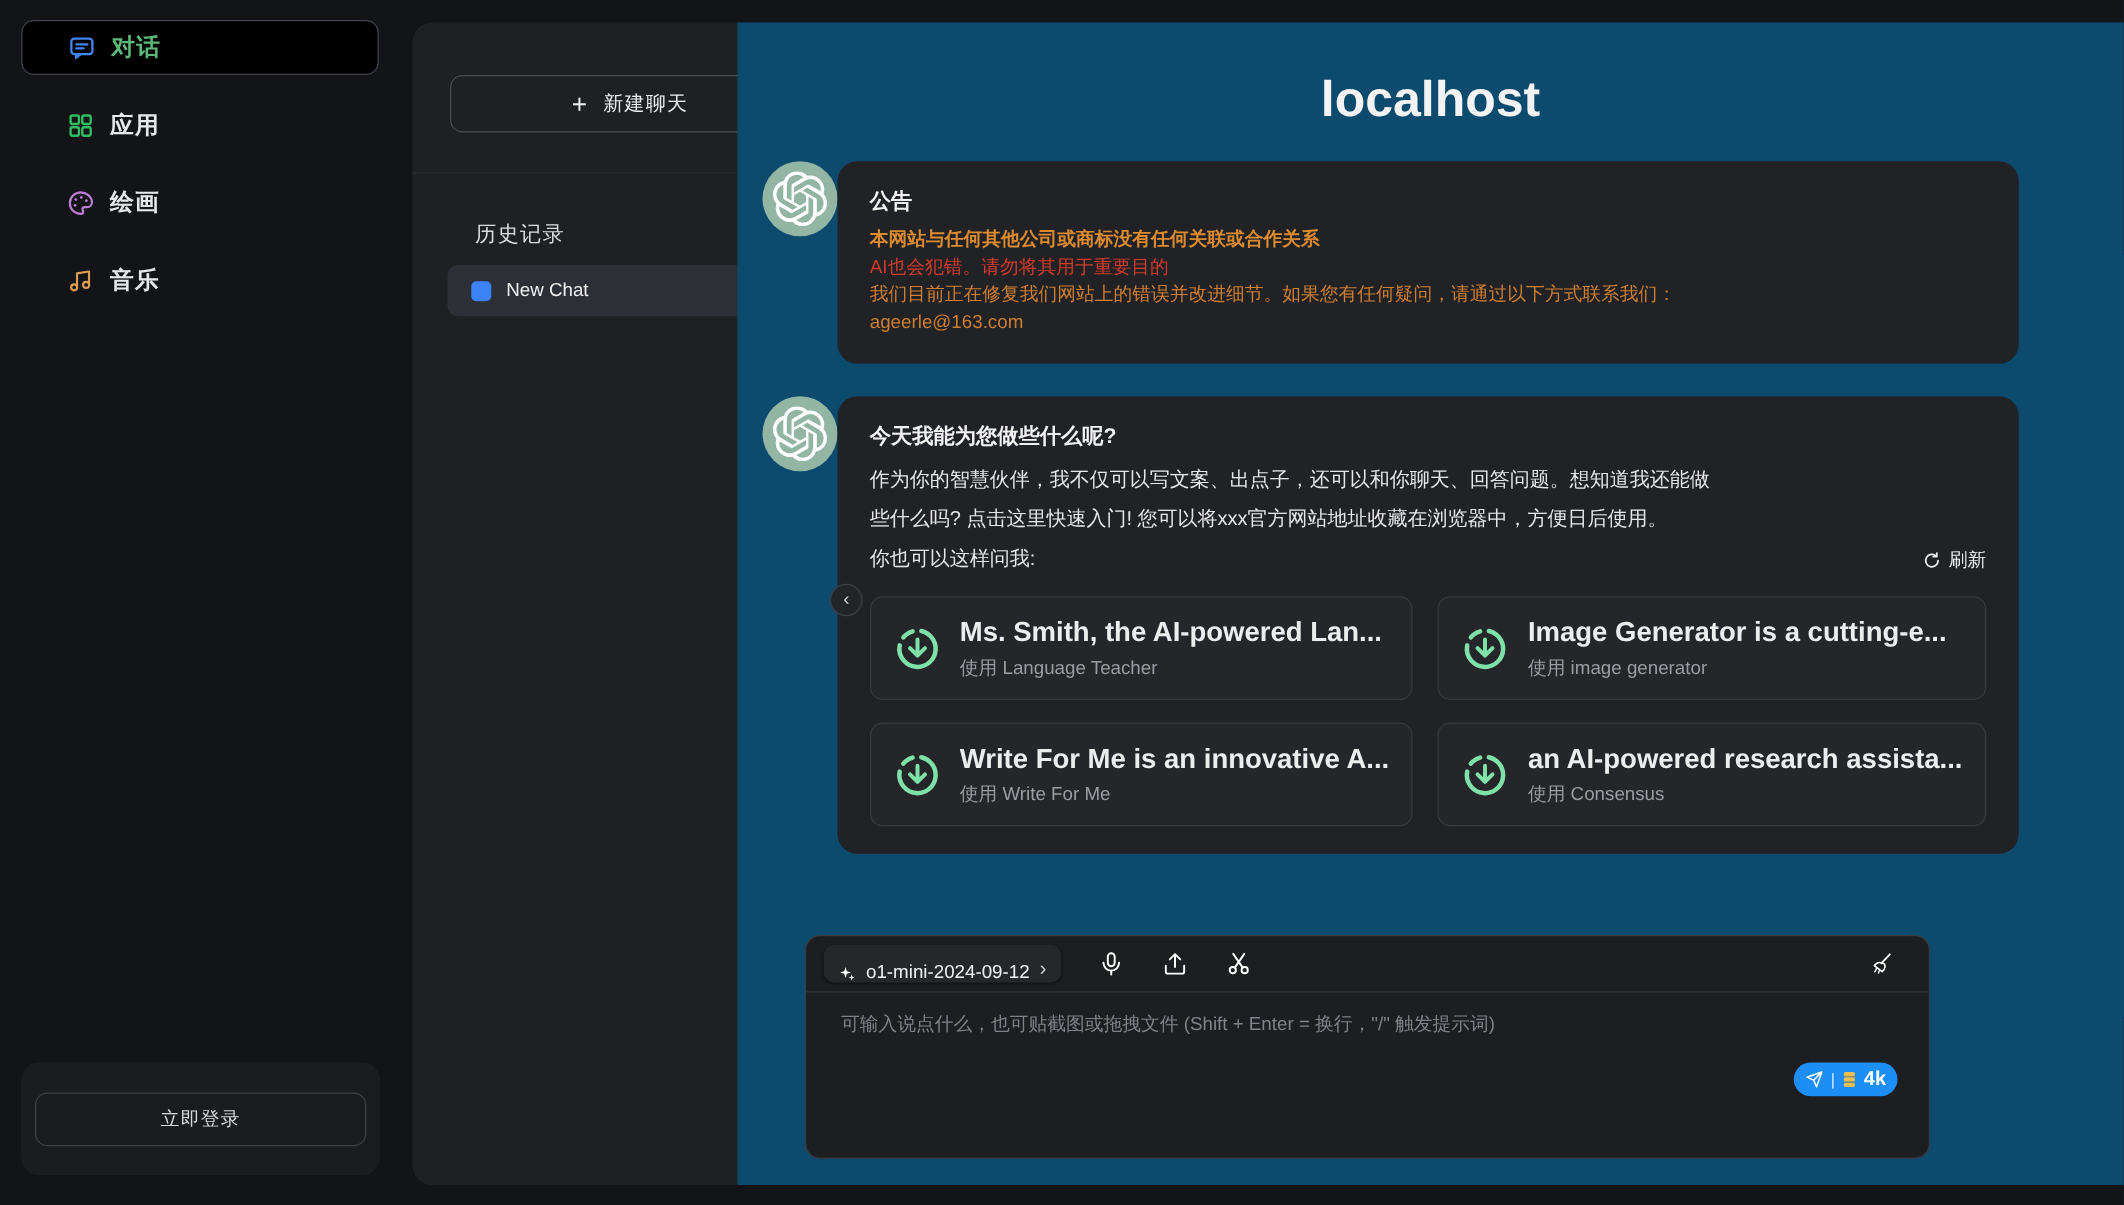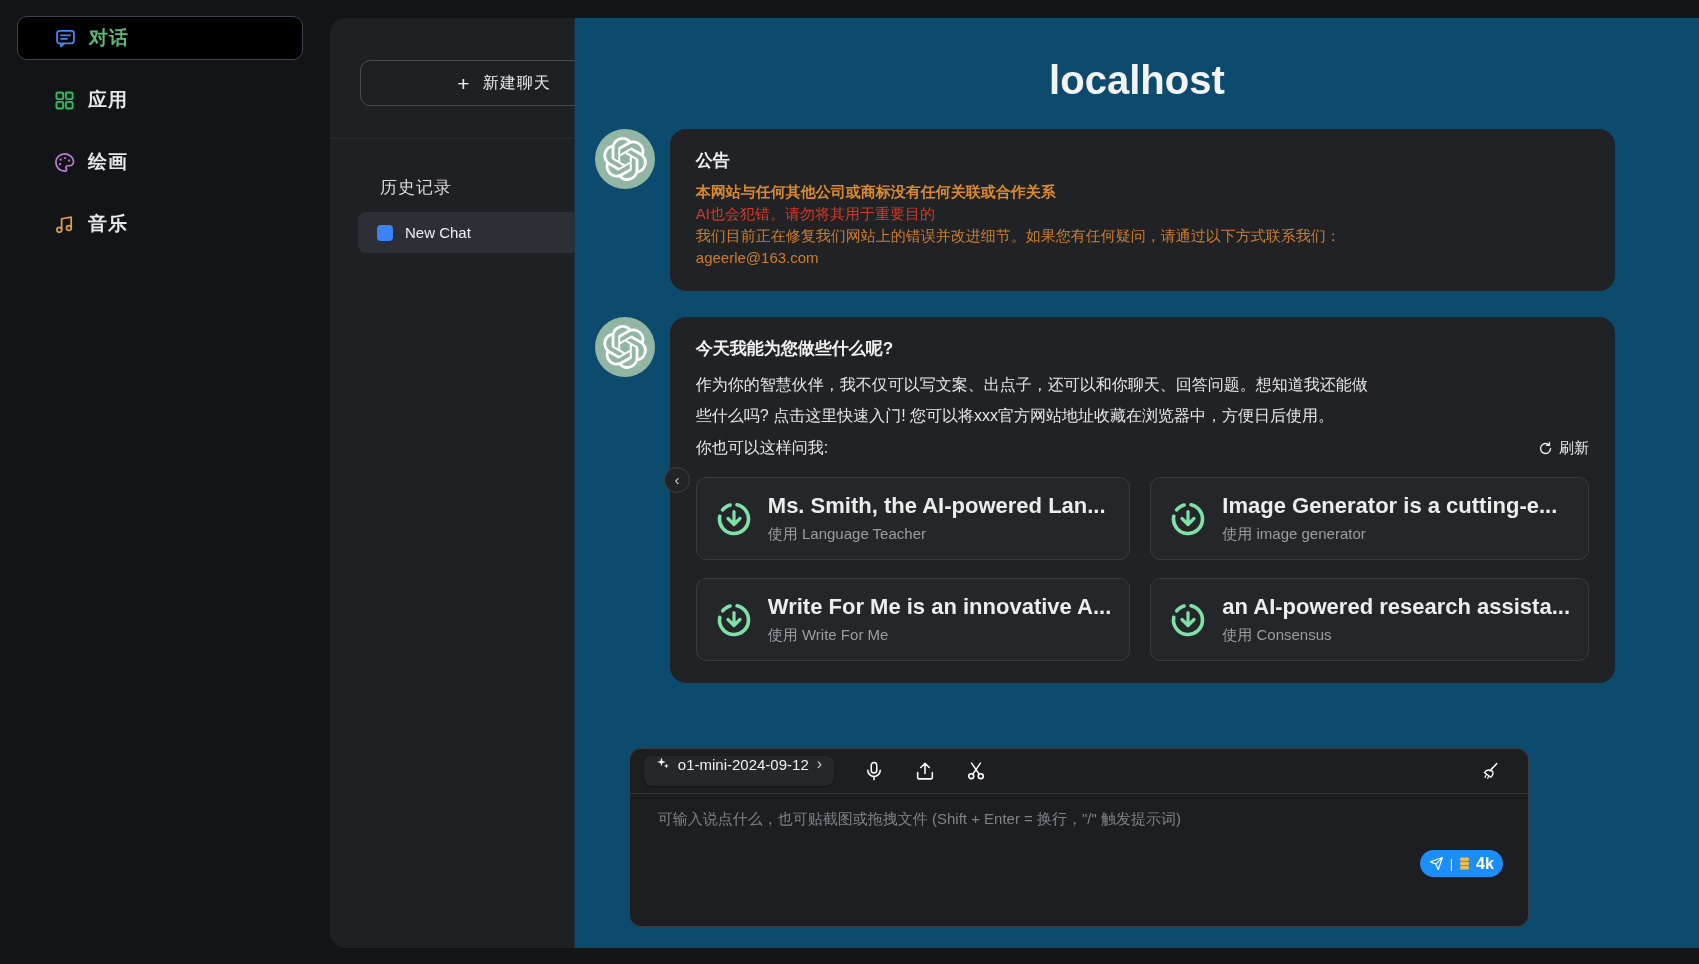--- a/index.html
+++ b/index.html
@@ -48,21 +48,21 @@
   
   .collapse-btn { position:absolute; left:334px; top:449px; width:26px; height:26px; border-radius:50%;
                   background:#232427; border:1px solid #3e3f42; color:#cfd0d2;
                   display:flex; align-items:center; justify-content:center; cursor:pointer; z-index:6;
                   font-size:15px; line-height:1; padding-bottom:2px; }
 
   
   .main { flex:1; position:relative; background:#0c4a6e; border-radius:0 0 0 0; }
   .main-title { margin-top:40px; text-align:center; font-size:40px; font-weight:700; color:#f3f3f4; }
 
-  .msg { display:flex; gap:15px; padding:0 84px 0 20px; margin-top:26px; }
+  .msg { display:flex; padding:0 84px 0 20px; margin-top:26px; }
   .avatar { width:60px; height:60px; border-radius:50%; background:#92b5a4; flex:none;
             display:flex; align-items:center; justify-content:center; }
   .avatar svg { width:44px; height:44px; }
   .bubble { flex:1; background:#212225; border-radius:16px; padding:20px 26px 22px 26px; }
   .bubble-heading { font-size:17px; font-weight:700; color:#f2f2f3; margin-bottom:9px; }
 
   .ann-line { font-size:15px; line-height:22px; }
   .ln-bold-orange { color:#db8a2d; font-weight:700; }
   .ln-red { color:#d23a2a; }
   .ln-orange { color:#cd7e2f; }
@@ -79,21 +79,21 @@
                   display:flex; align-items:center; gap:15px; padding:0 18px; cursor:pointer; }
   .suggest-icon { width:38px; height:38px; flex:none; }
   .suggest-texts { min-width:0; }
   .suggest-title { font-size:22px; font-weight:600; color:#eceded; white-space:nowrap; overflow:hidden; margin-bottom:6px; }
   .suggest-sub { font-size:15px; color:#9a9da3; white-space:nowrap; overflow:hidden; }
 
   
   .composer { position:absolute; left:54px; bottom:21px; width:900px; height:179px;
               background:#1d1e21; border:1px solid #3a3b3e; border-radius:12px; }
   .composer-toolbar { height:45px; border-bottom:1px solid #333437; display:flex; align-items:center; padding:0 14px; }
-  .model-pill { height:30px; background:#26272b; border-radius:8px; display:flex; align-items:flex-start;
+  .model-pill { height:30px; background:#26272b; border-radius:8px; display:flex; align-items:flex-end;
                 gap:8px; padding:0 12px; cursor:pointer; box-shadow:0 1px 2px rgba(0,0,0,.4); }
   .model-pill svg { width:14px; height:14px; }
   .model-label { color:#f0f0f1; font-size:15px; }
   .model-chevron { color:#cfcfd1; font-size:16px; line-height:1; padding-bottom:2px; }
   .tool-icon { width:22px; height:22px; margin-left:29px; cursor:pointer; display:block; }
   .broom-icon { margin-left:auto; margin-right:14px; width:21px; height:21px; cursor:pointer; }
 
   .composer-input { position:relative; height:132px; }
   .composer-input textarea { width:100%; height:100%; background:transparent; border:none; outline:none;
                 resize:none; padding:16px 28px; font-size:15px; color:#e8e8ea;
@@ -156,20 +156,23 @@
 
   <div class="side-item">
     <svg class="side-icon" viewBox="0 0 24 24">
       <path d="M9 17.3V6l10-1.6v11" fill="none" stroke="#df9c52" stroke-width="1.8" stroke-linejoin="round"></path>
       <circle cx="6.6" cy="17.6" r="2.5" fill="none" stroke="#df9c52" stroke-width="1.8"></circle>
       <circle cx="16.6" cy="15.6" r="2.5" fill="none" stroke="#df9c52" stroke-width="1.8"></circle>
     </svg>
     <span class="side-label">音乐</span>
   </div>
 
+  <div class="login-card">
+    <button class="login-btn">立即登录</button>
+  </div>
 </div>
 
 <div class="container">
 
   <div class="chat-panel">
     <button class="new-chat-btn">
       <span class="new-chat-plus">+</span>
       <span>新建聊天</span>
     </button>
     <div class="panel-divider"></div>

